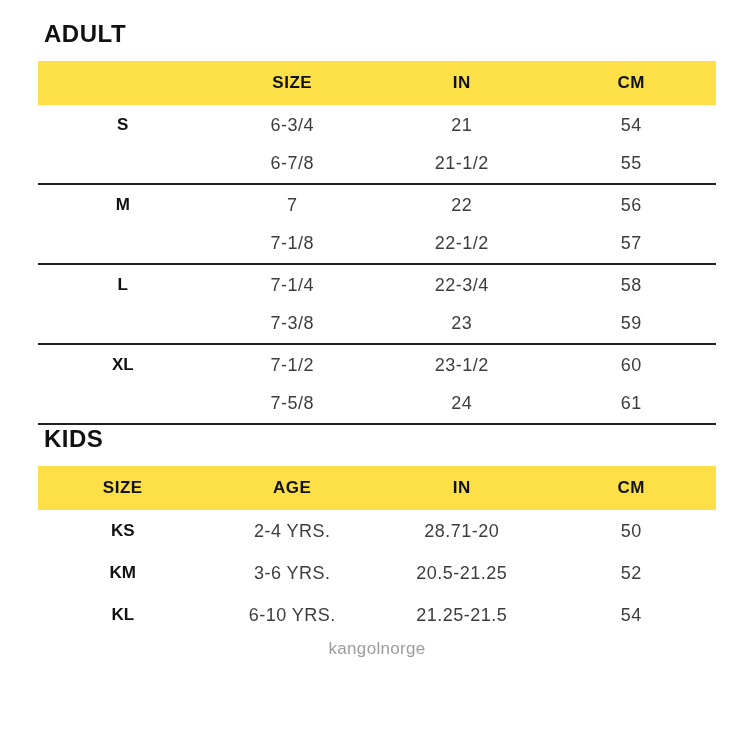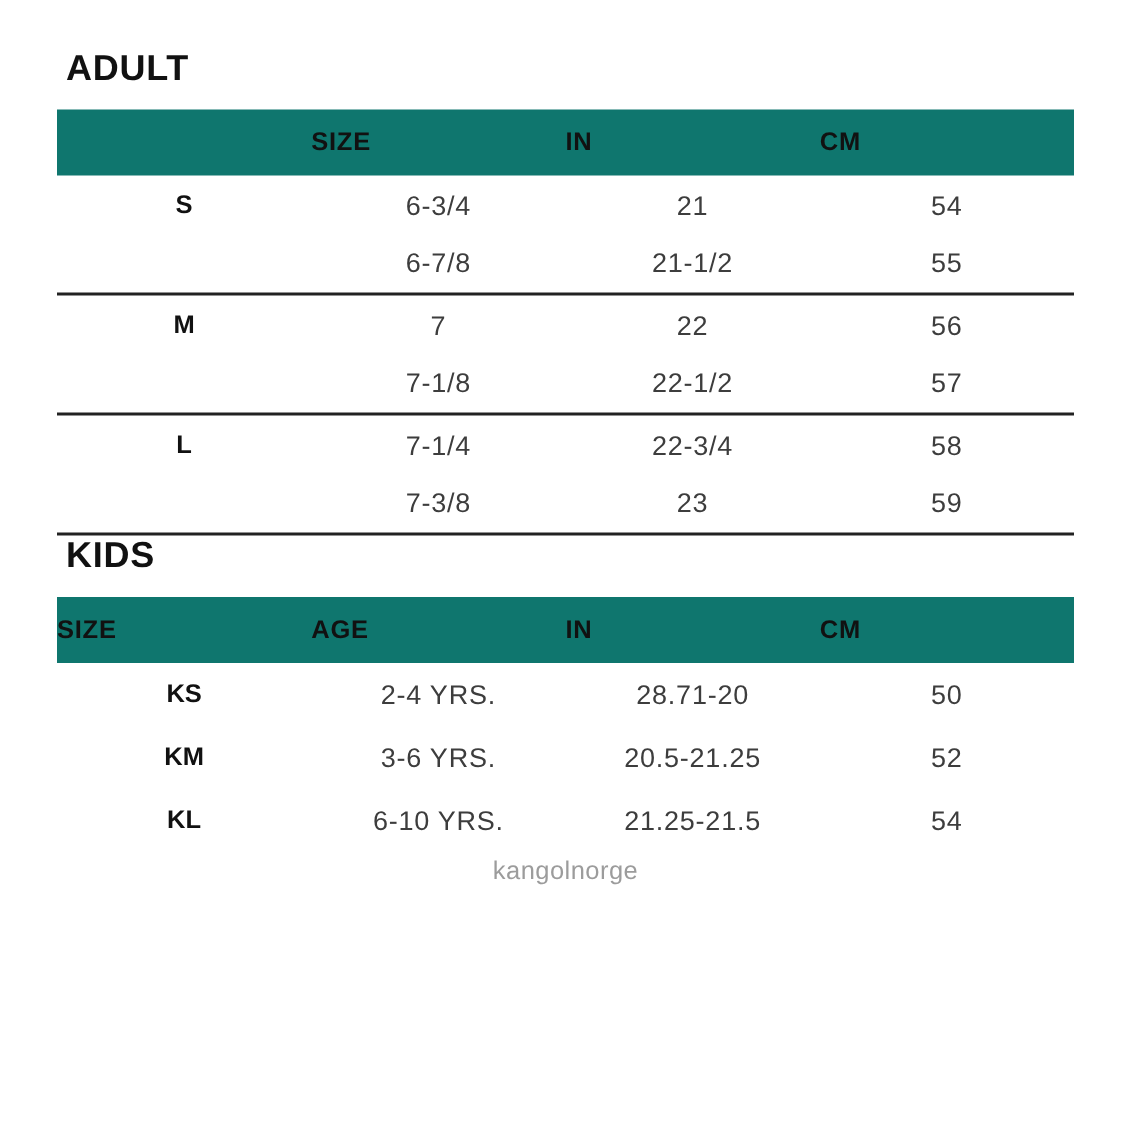--- a/index.html
+++ b/index.html
@@ -5,38 +5,38 @@
   * { margin: 0; padding: 0; box-sizing: border-box; }
   html, body {
     width: 754px;
     background: #ffffff;
     font-family: "Liberation Sans", sans-serif;
     color: #111111;
   }
   .page {
     width: 754px;
     height: 754px;
-    padding: 32px 38px 0 38px;
+    padding: 20px 38px 0 38px;
     overflow: hidden;
   }
   .section-title {
     font-size: 24px;
     font-weight: 800;
     letter-spacing: 0.5px;
     margin: 0 0 13px 6px;
     color: #111111;
   }
   .section-title.kids { }
   .thead {
     display: grid;
     grid-template-columns: repeat(4, 1fr);
-    background: #0f766e;
+    background: #fde047;
     height: 44px;
     align-items: center;
-    text-align: left;
+    text-align: center;
   }
   .thead .th {
     font-size: 17px;
     font-weight: 700;
     letter-spacing: 0.5px;
   }
   .row {
     display: grid;
     grid-template-columns: repeat(4, 1fr);
     align-items: center;
@@ -117,20 +117,34 @@
             <div class="cell-value">22-3/4</div>
             <div class="cell-value">58</div>
           </div>
           <div class="row">
             <div class="cell-label"></div>
             <div class="cell-value">7-3/8</div>
             <div class="cell-value">23</div>
             <div class="cell-value">59</div>
           </div>
         </div>
+        <div class="group">
+          <div class="row">
+            <div class="cell-label">XL</div>
+            <div class="cell-value">7-1/2</div>
+            <div class="cell-value">23-1/2</div>
+            <div class="cell-value">60</div>
+          </div>
+          <div class="row">
+            <div class="cell-label"></div>
+            <div class="cell-value">7-5/8</div>
+            <div class="cell-value">24</div>
+            <div class="cell-value">61</div>
+          </div>
+        </div>
       </div>
   </div>
 
   <h2 class="section-title kids">KIDS</h2>
 
   <div class="kids-table">
     <div class="thead">
       <div class="th">SIZE</div>
       <div class="th">AGE</div>
       <div class="th">IN</div>

